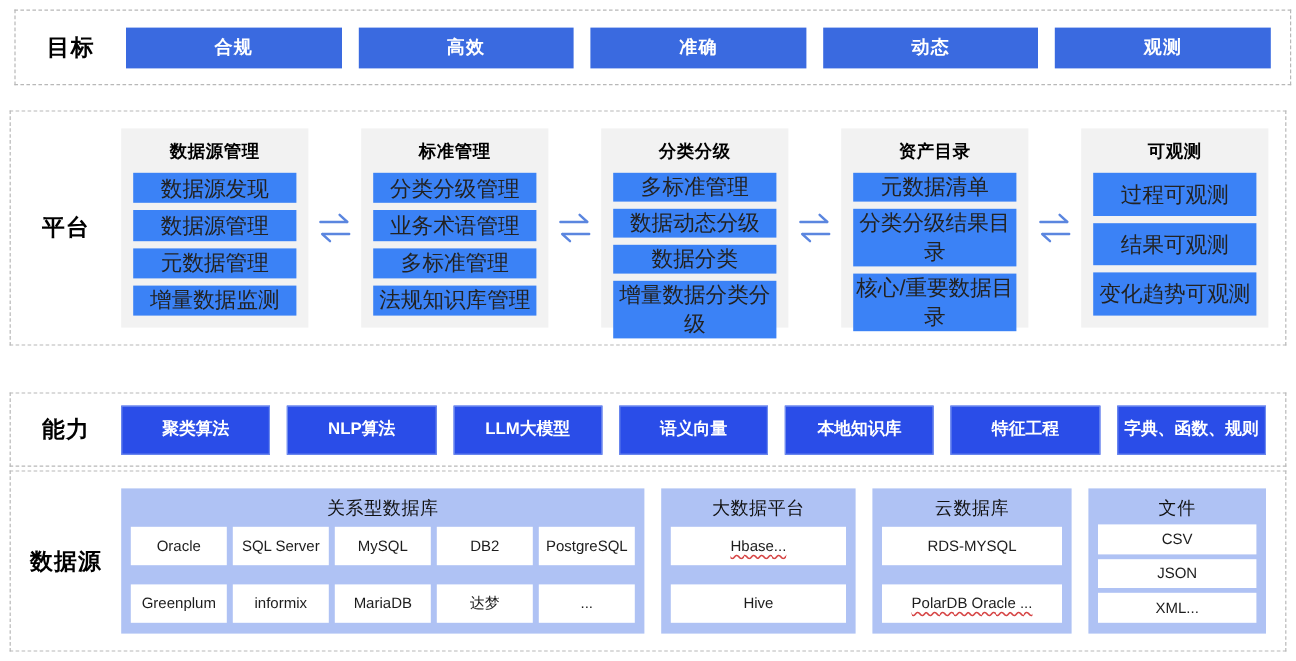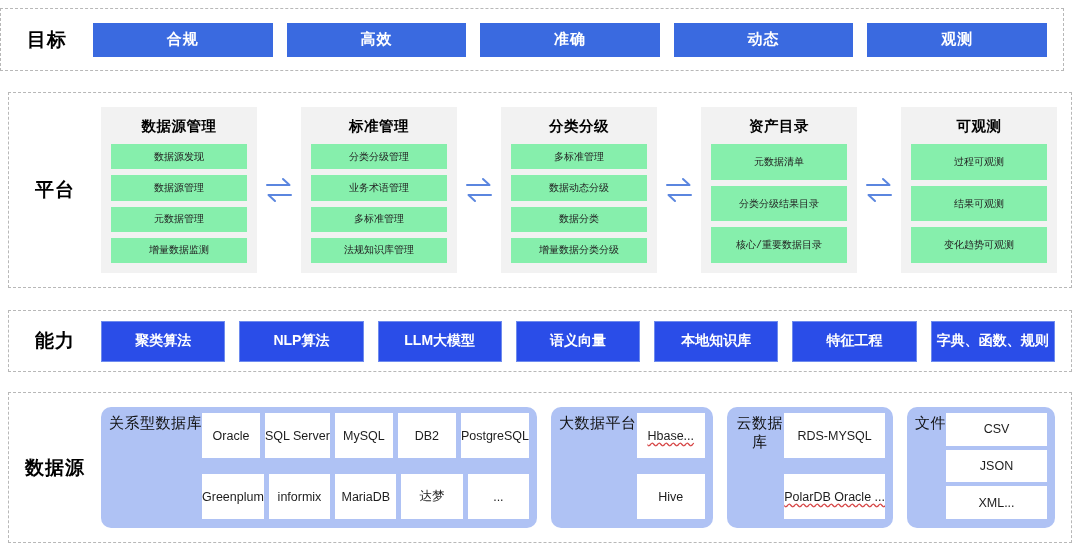--- a/index.html
+++ b/index.html
@@ -41,21 +41,21 @@
     color: #000000;
   }
   .row-body {
     flex: 1 1 auto;
     height: 100%;
     display: flex;
     align-items: center;
   }
 
   
-  #goal-section { left: 0; top: 8px; width: 1064px; height: 63px; }
+  #goal-section { left: 12px; top: 8px; width: 1064px; height: 63px; }
   #goal-section .row-body { gap: 14px; padding-right: 16px; }
   .goal-chip {
     flex: 1 1 0;
     height: 34px;
     background: #3A6AE0;
     color: #ffffff;
     font-size: 15px;
     font-weight: bold;
     display: flex;
     align-items: center;
@@ -84,42 +84,41 @@
     letter-spacing: .5px;
   }
   .plat-items {
     flex: 1 1 auto;
     display: flex;
     flex-direction: column;
     gap: 6px;
   }
   .plat-item {
     flex: 1 1 0;
-    background: #86efac;
-    display: flex;
-    align-items: center;
-    justify-content: center;
-    font-size: 10px;
+    background: #3b82f6;
+    display: flex;
+    align-items: center;
+    justify-content: center;
+    font-size: 18px;
     color: #222;
     text-align: center;
     padding: 0 2px;
-    font-family: Liberation Mono, monospace;
   }
   .exch {
     flex: 0 0 auto;
     width: 44px;
     display: flex;
     align-items: center;
     justify-content: center;
     color: #5B86DF;
   }
   .exch svg { display: block; }
 
   
-  #ability-section { left: 8px; top: 310px; width: 1064px; height: 62px; align-items: center; }
+  #ability-section { left: 8px; top: 327px; width: 1064px; height: 62px; align-items: center; }
   #ability-section .row-body { gap: 14px; padding-right: 16px; }
   .ability-chip {
     flex: 1 1 0;
     height: 41px;
     background: #2A4DE8;
     border: 1px solid #6E8BEE;
     box-sizing: border-box;
     color: #ffffff;
     font-size: 14px;
     font-weight: bold;
@@ -131,21 +130,21 @@
 
   
   #datasource-section { left: 8px; top: 392px; width: 1064px; height: 151px; }
   #datasource-section .row-body { gap: 14px; padding-right: 16px; align-items: stretch; }
   .ds-group {
     background: #AFC2F4;
     margin: 14px 0;
     padding: 6px 8px 9px;
     box-sizing: border-box;
     display: flex;
-    border-radius: 10px;
+    flex-direction: column;
   }
   .ds-group.relational { flex: 0 0 436px; }
   .ds-group.bigdata    { flex: 0 0 162px; }
   .ds-group.clouddb    { flex: 0 0 166px; }
   .ds-group.files      { flex: 1 1 auto; }
 
   .ds-title {
     text-align: center;
     font-size: 15px;
     color: #111;

